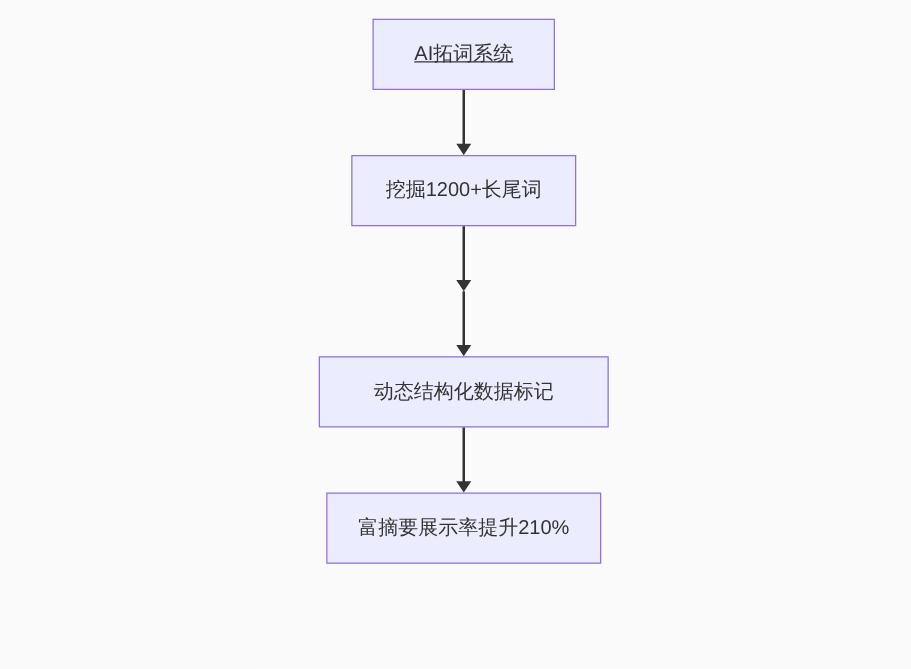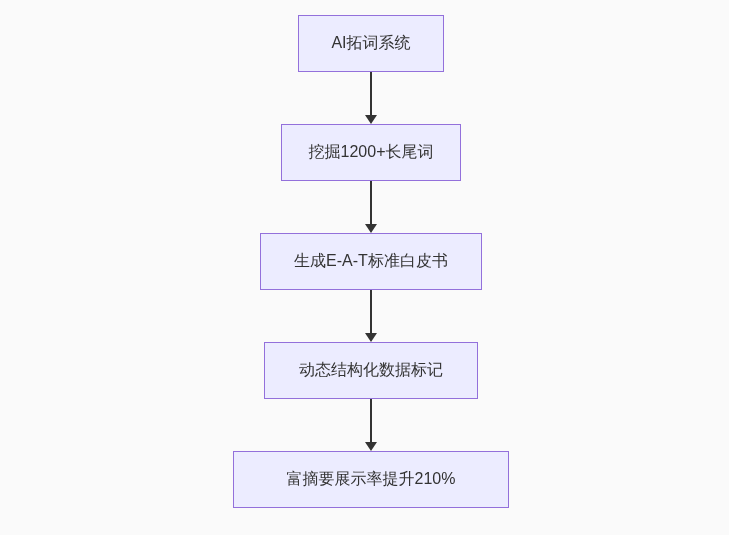--- a/index.html
+++ b/index.html
@@ -29,25 +29,25 @@
     background: #ececff;
     border: 1px solid #9370db;
     color: #333333;
     font-size: 16px;
     display: flex;
     align-items: center;
     justify-content: center;
     text-align: center;
     white-space: nowrap;
   }
-  .n0 { width: 146px; }
+  .n0 { width: 146px; text-decoration: underline; }
   .n1 { width: 180px; }
   .n2 { width: 222px; }
-  .n3 { width: 214px; }
-  .n4 { width: 276px; text-align: center; }
+  .n3 { width: 232px; }
+  .n4 { width: 220px; text-align: center; }
   .flow-arrow {
     position: relative;
     width: 14px;
     height: 52px;
   }
   .flow-arrow::before {
     content: "";
     position: absolute;
     left: 50%;
     transform: translateX(-50%);
@@ -80,23 +80,20 @@
     </div>
 
     <div class="flow-arrow"></div>
 
     <div class="flow-node n1">
       <span>挖掘1200+长尾词</span>
     </div>
 
     <div class="flow-arrow"></div>
 
-    <div class="flow-node n2">
-      <span>生成E-A-T标准白皮书</span>
-    </div>
 
     <div class="flow-arrow"></div>
 
     <div class="flow-node n3">
       <span>动态结构化数据标记</span>
     </div>
 
     <div class="flow-arrow"></div>
 
     <div class="flow-node n4">

